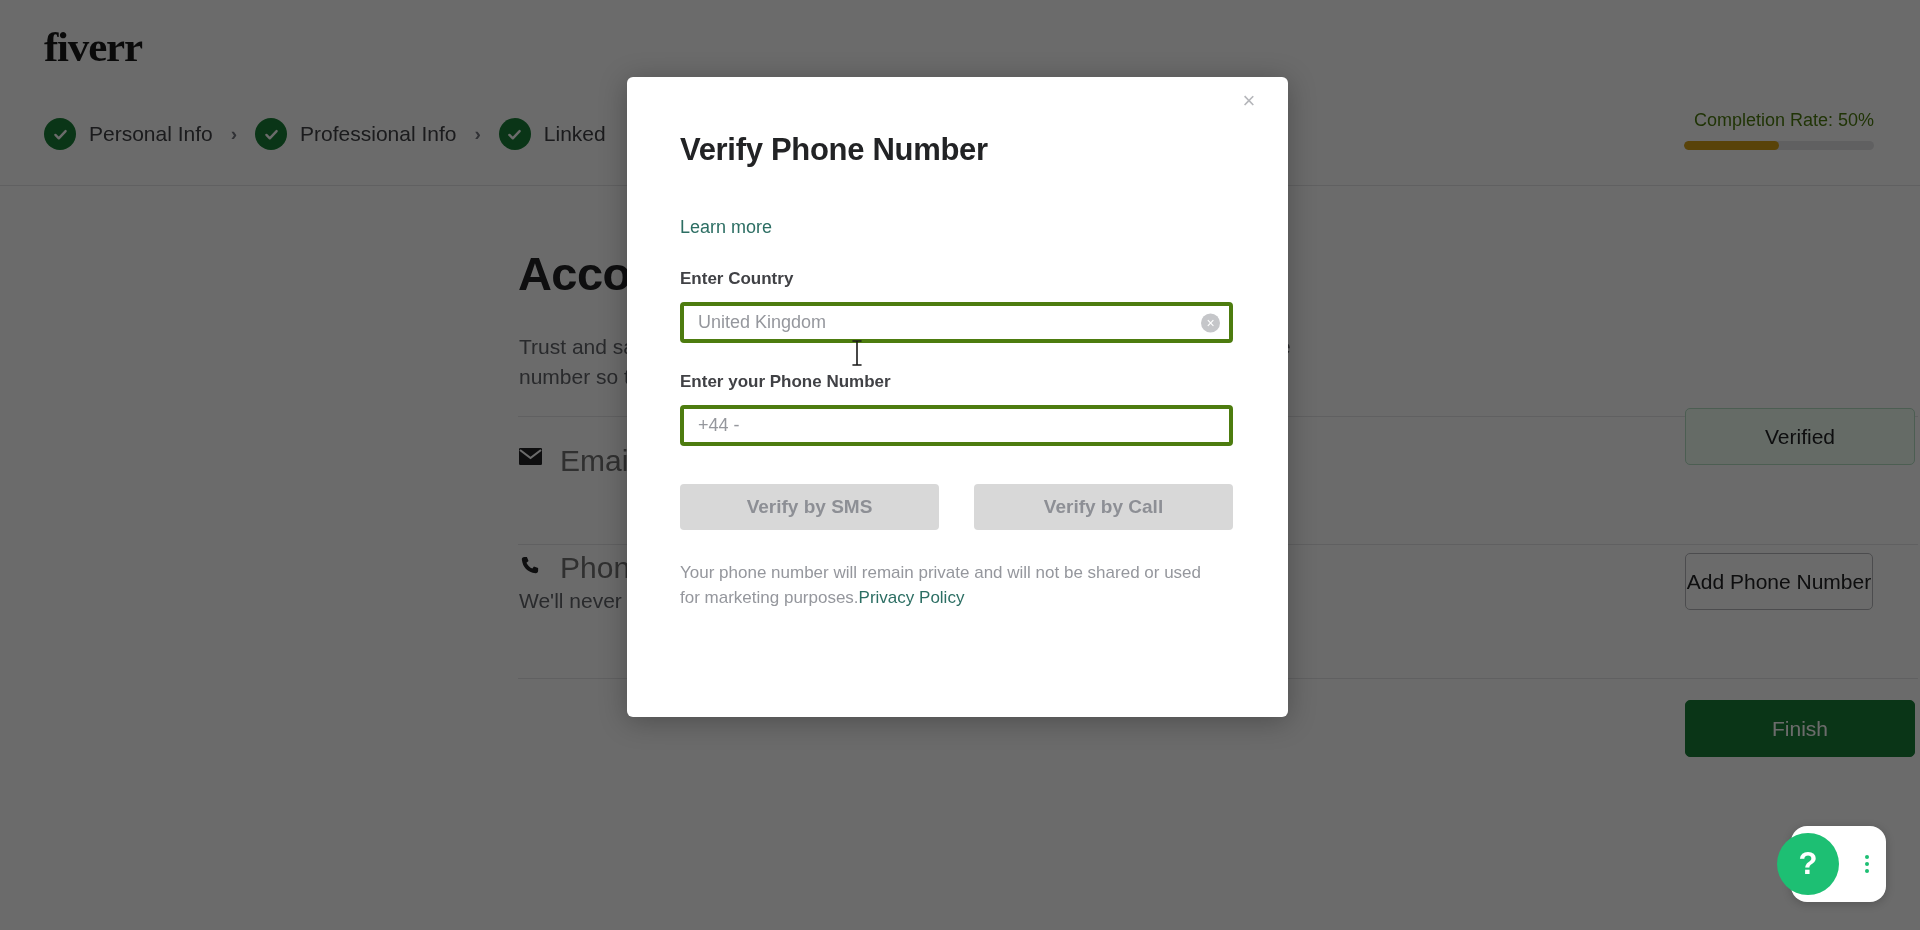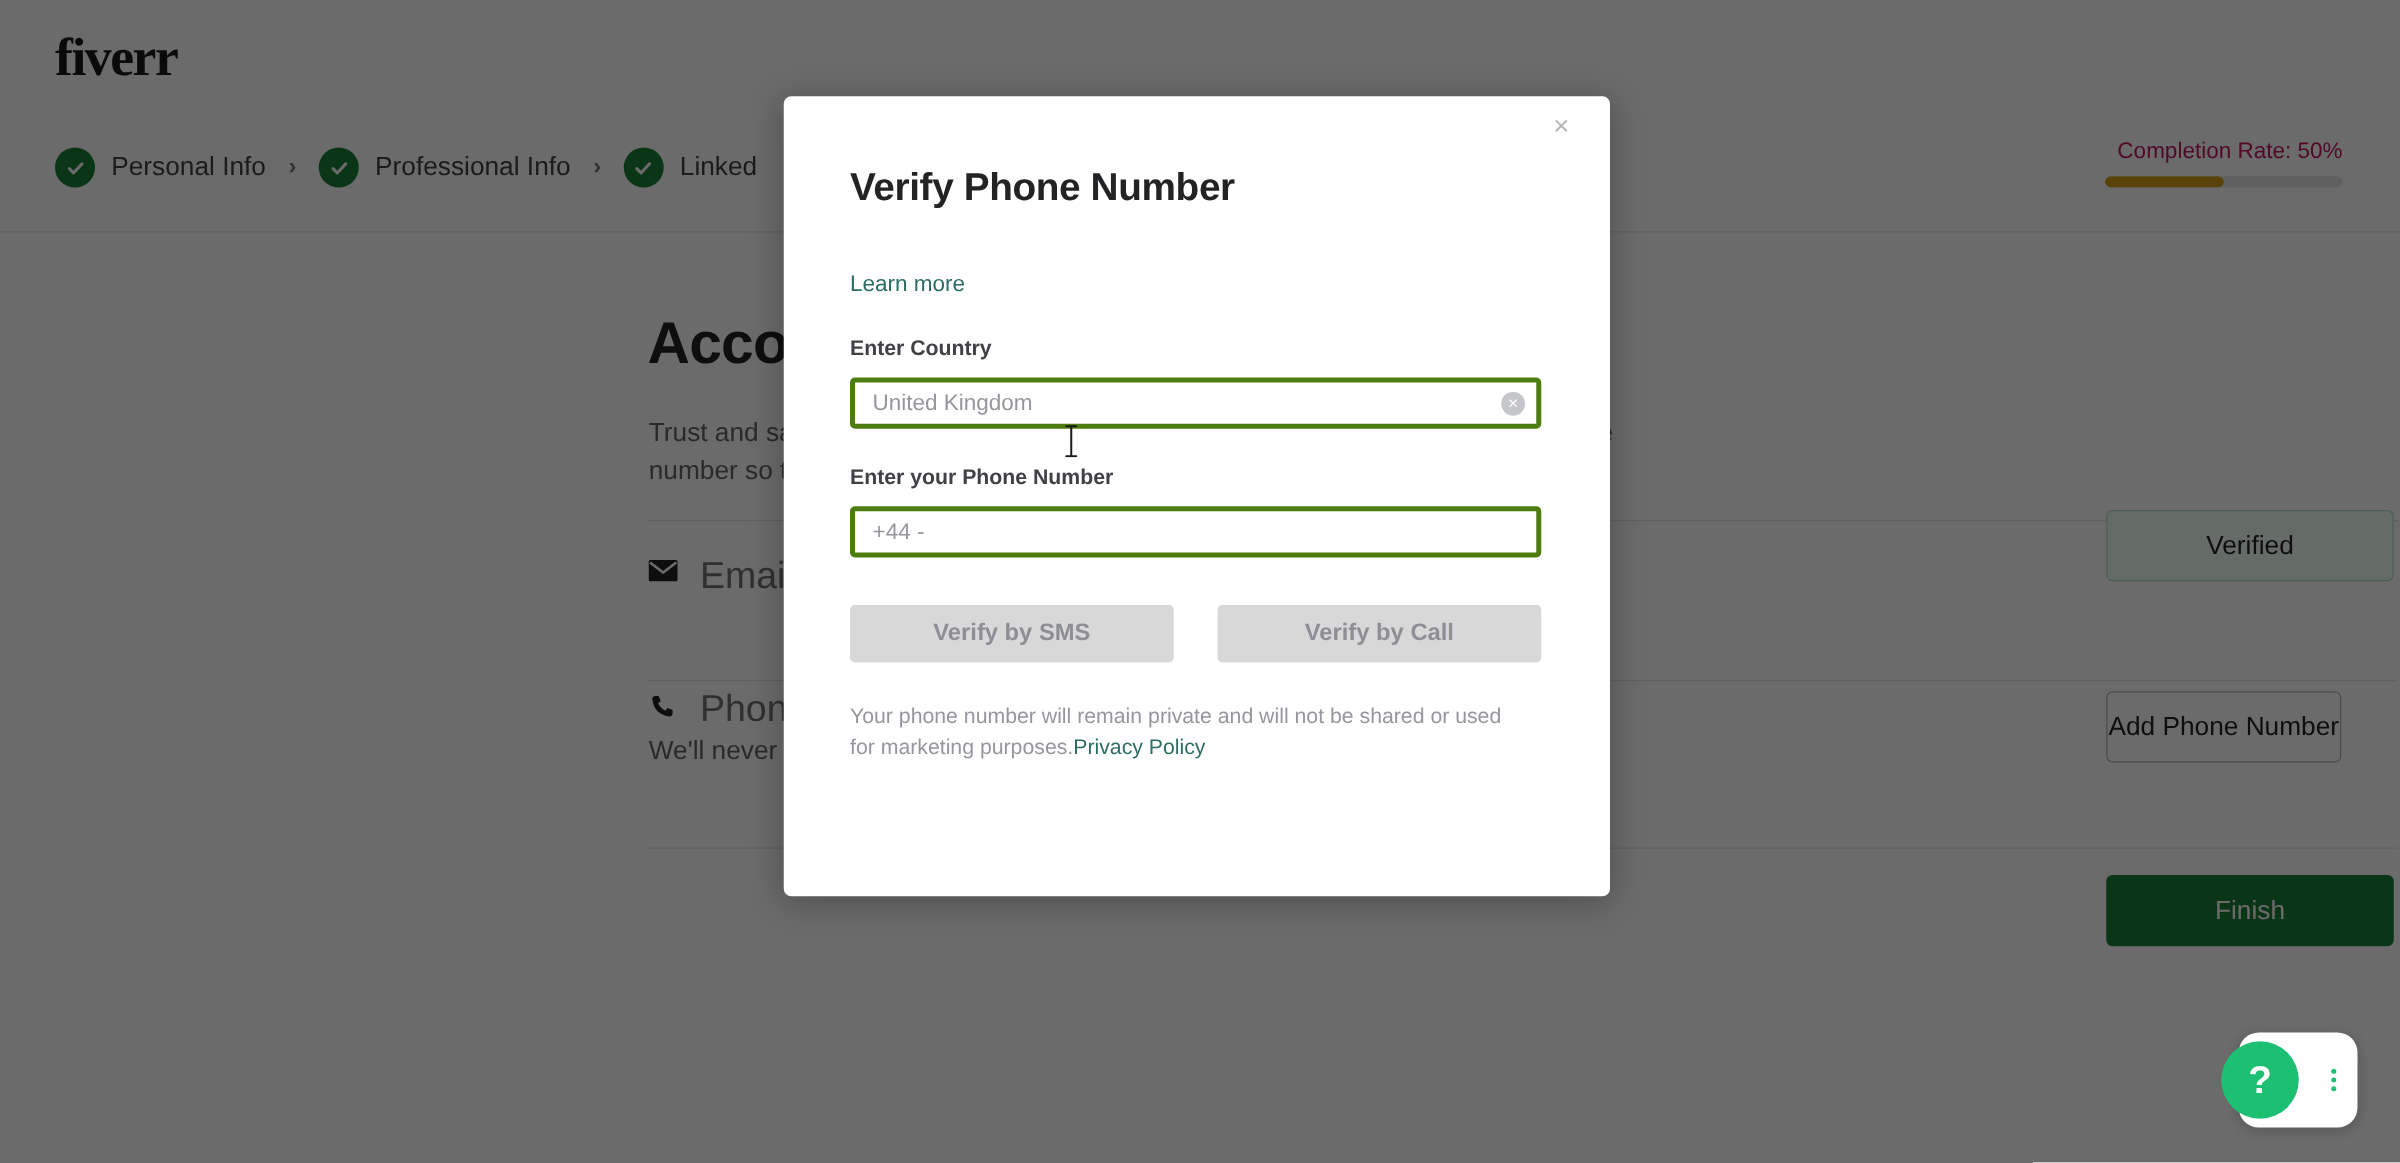--- a/index.html
+++ b/index.html
@@ -92,21 +92,21 @@
 
   .completion {
     position: absolute;
     right: 46px;
     top: 16px;
     width: 190px;
     text-align: right;
   }
   .completion-label {
     font-size: 18px;
-    color: #be185d;
+    color: #4d7c0f;
     white-space: nowrap;
     margin-bottom: 10px;
   }
   .completion-track {
     width: 190px;
     height: 9px;
     border-radius: 5px;
     background: #e4e5e7;
     overflow: hidden;
   }

